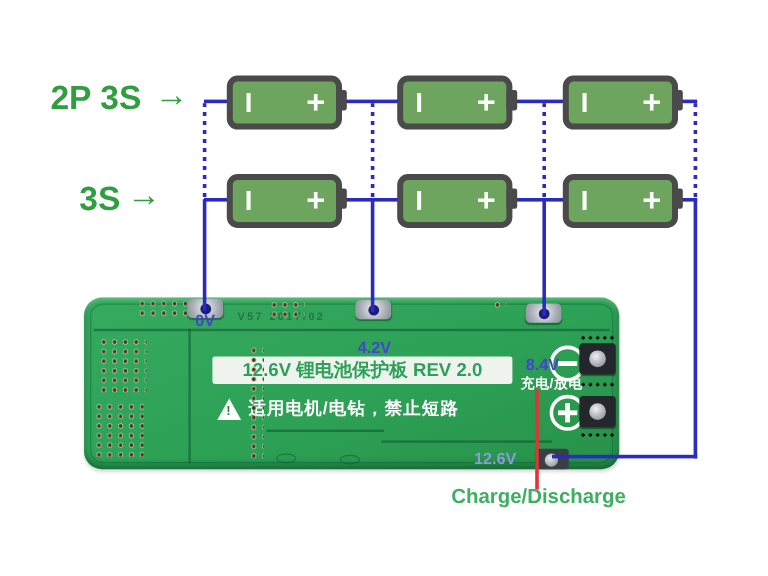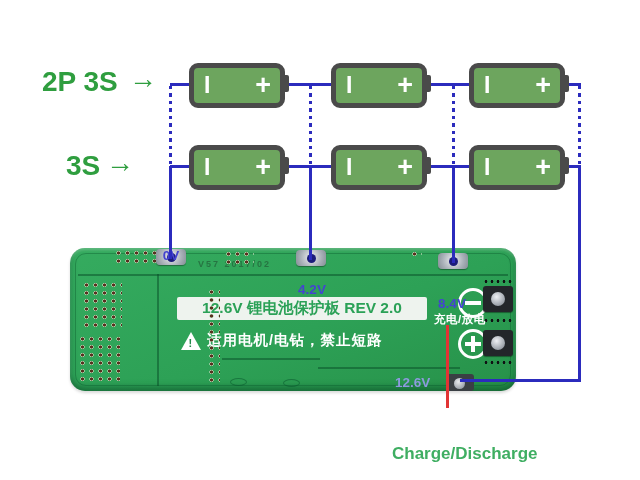--- a/index.html
+++ b/index.html
@@ -136,21 +136,21 @@
 
     <div class="tpad" style="left:86px;top:1px;">
         <span class="tdot"></span>
       </div>
     <div class="tpad" style="left:226px;top:2px;">
         <span class="tdot"></span>
       </div>
     <div class="tpad" style="left:368px;top:5px;">
         <span class="tdot"></span>
       </div>
-    <div class="tlabel" style="left:84px;top:0;width:34px;">0V</div>
+    <div class="tlabel" style="left:84px;top:12px;width:34px;">0V</div>
     <div class="tlabel" style="left:220px;top:18px;width:44px;margin-top:16px;">4.2V</div>
     <div class="tlabel" style="left:360px;top:20px;width:44px;margin-top:28px;">8.4V</div>
     <div class="silk" style="left:128px;top:11px;">V57 2017/02</div>
 
     <div class="band">
       <span>12.6V 锂电池保护板 REV 2.0</span>
     </div>
 
     <div class="warnrow">
       <span class="tri">
@@ -166,15 +166,15 @@
     <div class="pins" style="left:413px;top:70px;"></div>
     <div class="bpad" style="left:413px;top:82px;"></div>
     <div class="pins" style="left:413px;top:112px;"></div>
     <div class="chargezh" style="left:364px;top:64px;">充电/放电</div>
 
     <div class="pad126" style="left:376px;top:126px;"></div>
     <div class="lbl126" style="left:325px;top:127px;">12.6V</div>
   </div>
 
   <div class="redline" style="left:446px;top:325px;height:83px;"></div>
-  <span class="cdlabel" style="left:392px;top:404px;margin-top:40px;">Charge/Discharge</span>
+  <span class="cdlabel" style="left:376px;top:404px;">Charge/Discharge</span>
 
 </div>
 
 </body></html>

